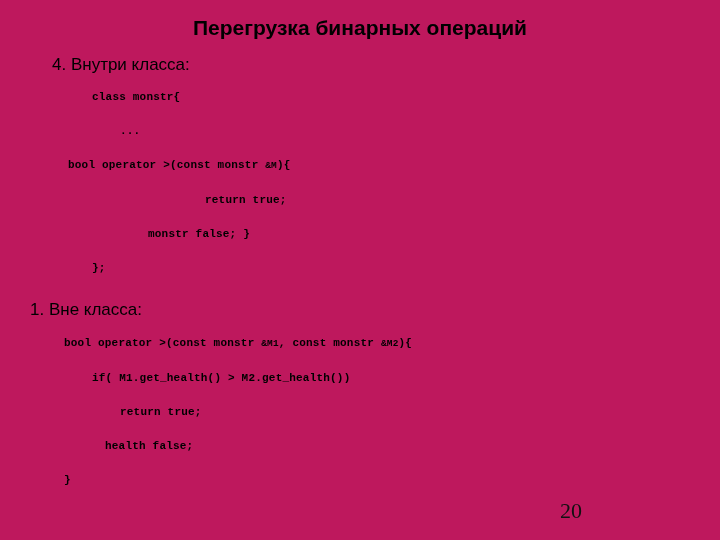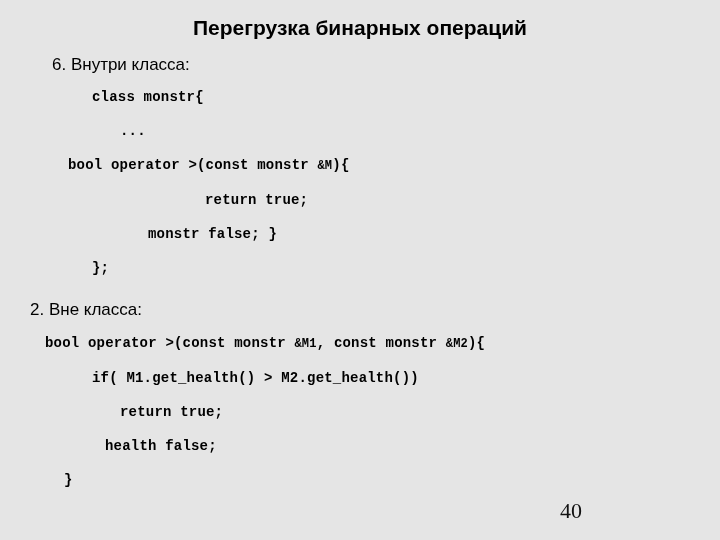--- a/index.html
+++ b/index.html
@@ -9,21 +9,21 @@
     background: #ffffff;
   }
   body {
     font-family: "Liberation Sans", sans-serif;
     color: #000000;
   }
   .slide {
     position: relative;
     width: 720px;
     height: 540px;
-    background: #e5e5e5;
+    background: #be185d;
     overflow: hidden;
   }
   .slide-title {
     position: absolute;
     top: 16px;
     left: 0;
     width: 720px;
     text-align: center;
     font-family: "Liberation Sans", sans-serif;
     font-size: 21px;
@@ -41,21 +41,21 @@
     font-family: "Liberation Sans", sans-serif;
     font-size: 17px;
     font-weight: normal;
     line-height: 26px;
     white-space: nowrap;
   }
   .heading-1 { margin-left: 52px; }
   .heading-2 { margin-left: 30px; }
   .code-line {
     font-family: "Liberation Mono", "DejaVu Sans Mono", monospace;
-    font-size: 14px;
+    font-size: 11px;
     font-weight: bold;
     line-height: 34px;
     white-space: pre;
     letter-spacing: 0.2px;
   }
   .code-line.wrapped {
     white-space: normal;
     width: 640px;
   }
   .ref {
@@ -78,52 +78,52 @@
 </style>
 </head>
 <body>
 
 <div class="slide">
 
   <div class="slide-title">Перегрузка бинарных операций</div>
 
   <div class="body-area">
 
-    <div class="step-heading heading-1">6. Внутри класса:</div>
+    <div class="step-heading heading-1">4. Внутри класса:</div>
 
     <div class="block-1">
 
       <div class="code-line" style="margin-left:92px;">class monstr{</div>
 
       <div class="code-line" style="margin-left:120px;">...</div>
 
       <div class="code-line" style="margin-left:68px;"><span>bool operator &gt;(const monstr </span><span class="ref">&amp;M</span><span>){</span></div>
 
 
       <div class="code-line" style="margin-left:205px;">return true;</div>
 
       <div class="code-line" style="margin-left:148px;">monstr false; }</div>
 
       <div class="code-line" style="margin-left:92px;">};</div>
     </div>
 
     <div class="gap-before-h2"></div>
 
-    <div class="step-heading heading-2">2. Вне класса:</div>
+    <div class="step-heading heading-2">1. Вне класса:</div>
 
     <div class="block-2">
 
-      <div class="code-line wrapped" style="margin-left:45px;"><span>bool operator &gt;(const monstr </span><span class="ref">&amp;M1</span><span>, const monstr </span><span class="ref">&amp;M2</span><span>){</span></div>
+      <div class="code-line wrapped" style="margin-left:64px;"><span>bool operator &gt;(const monstr </span><span class="ref">&amp;M1</span><span>, const monstr </span><span class="ref">&amp;M2</span><span>){</span></div>
 
       <div class="code-line" style="margin-left:92px;">if( M1.get_health() &gt; M2.get_health())</div>
 
       <div class="code-line" style="margin-left:120px;">return true;</div>
 
       <div class="code-line" style="margin-left:105px;">health false;</div>
 
       <div class="code-line" style="margin-left:64px;">}</div>
     </div>
 
   </div>
 
-  <div class="slide-number">40</div>
+  <div class="slide-number">20</div>
 
 </div>
 
 </body></html>

